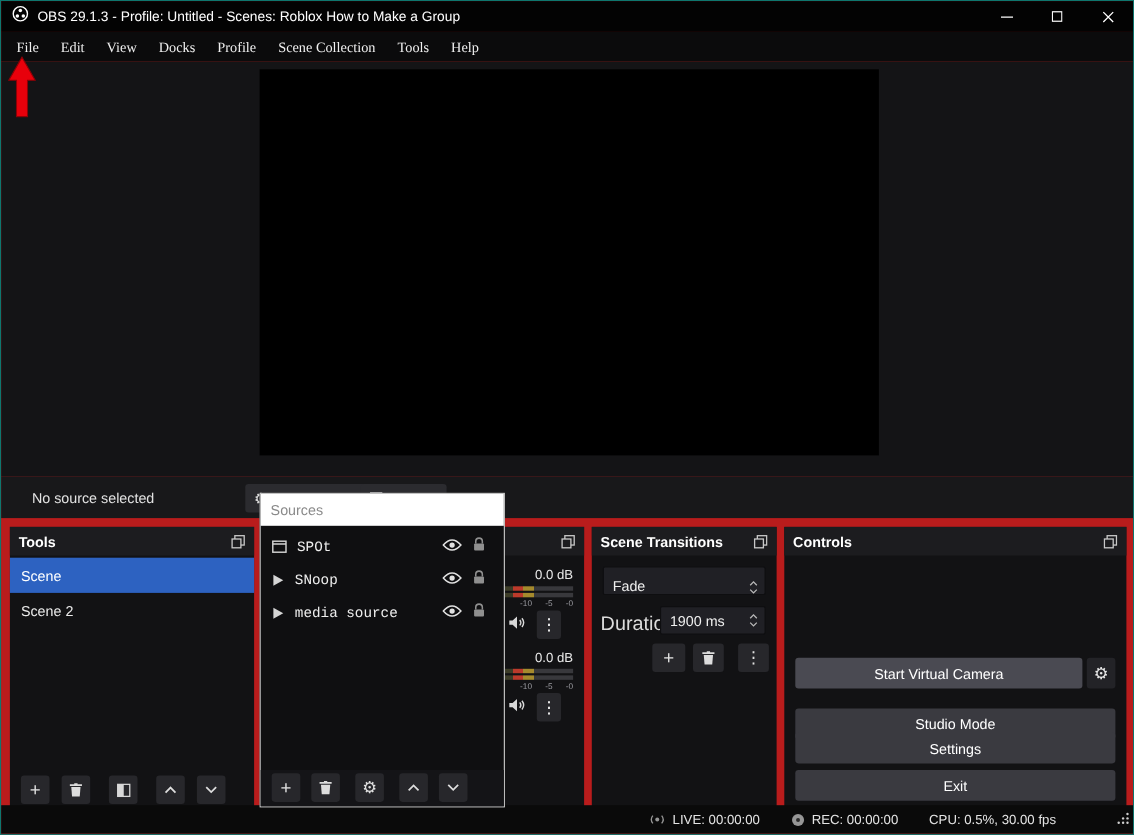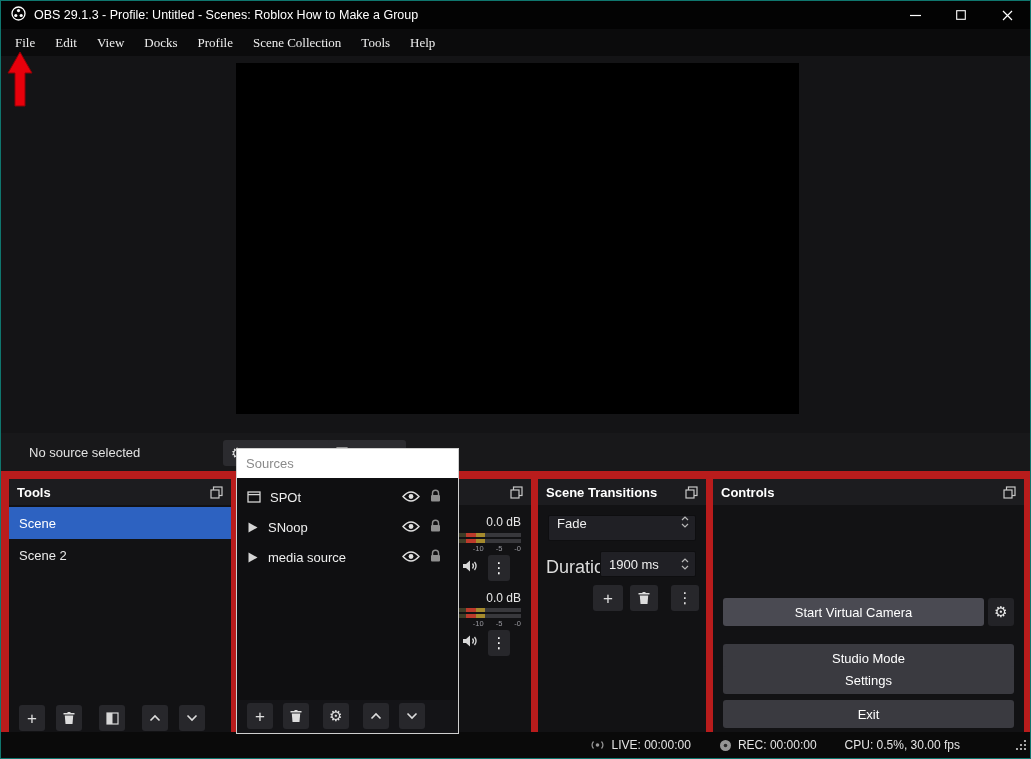--- a/index.html
+++ b/index.html
@@ -49,21 +49,21 @@
   .meter { position:absolute; left:8px; right:10px; height:10px; }
   .mbar { height:4px; margin-bottom:2px;
     background:linear-gradient(90deg,#3d3d28 0%,#3d3d28 80%,#bc3a2b 80%,#bc3a2b 83.5%,#a58a2d 83.5%,#a58a2d 87%,#38383c 87%,#38383c 100%); }
   .ticks { position:absolute; right:10px; display:flex; gap:12px; font-size:7.5px; color:#9a9aa0; }
   .mixctl { position:absolute; left:224px; display:flex; align-items:center; gap:10px; }
   .dotsbtn { width:22px; height:26px; background:#27272b; border-radius:3px; display:flex;
     align-items:center; justify-content:center; font-size:15px; color:#fff; }
   
   .transitions { left:537px; width:168px; }
   .combo { position:absolute; left:10px; right:10px; top:36px; height:26px; background:#202025;
-    border:1px solid #0e0e10; border-radius:2px; display:flex; align-items:flex-start;
+    border:1px solid #0e0e10; border-radius:2px; display:flex; align-items:flex-end;
     padding:0 6px 0 8px; font-size:13px; color:#efefef; justify-content:space-between; }
   .spinstack { display:flex; flex-direction:column; gap:2px; align-items:center; }
   .durlabel { position:absolute; left:8px; top:78px; font-size:18px; color:#dcdcdc; }
   .spinbox { position:absolute; left:62px; right:10px; top:72px; height:26px; background:#202025;
     border:1px solid #0e0e10; border-radius:2px; display:flex; align-items:center;
     padding:0 6px 0 8px; font-size:13px; color:#efefef; justify-content:space-between; }
   .transtools { position:absolute; top:106px; left:0; width:100%; height:26px; }
   .transtools .tb { position:absolute; height:26px; background:#27272b; border-radius:3px;
     display:flex; align-items:center; justify-content:center; color:#e0e0e0; }
   
@@ -318,21 +318,21 @@
       </div>
     <div class="cbtn" style="top:153px;margin-top:12px;">Studio Mode</div>
     <div class="cbtn" style="top:187px;">Settings</div>
     <div class="cbtn" style="top:221px;">Exit</div>
   </div>
 
   <div class="srcfloat">
     <div class="srchead">
       <span>Sources</span>
     </div>
-    <div style="padding-top:4px;">
+    <div style="padding-top:4px;font-family:Liberation Mono, monospace;">
       <div class="srcrow">
         <svg width="14" height="12" viewBox="0 0 14 12">
             <rect x="1" y="1" width="12" height="10" fill="none" stroke="#d5d5d5" stroke-width="1.3"></rect>
             <line x1="1" y1="3.6" x2="13" y2="3.6" stroke="#d5d5d5" stroke-width="1.3"></line>
           </svg>
         <span class="lbl">SPOt</span>
         <span><svg width="18" height="11" viewBox="0 0 18 11">
               <path d="M1 5.5 Q9 -3.5 17 5.5 Q9 14.5 1 5.5 Z" fill="none" stroke="#e0e0e0" stroke-width="1.4"></path>
               <circle cx="9" cy="5.5" r="2.4" fill="#e0e0e0"></circle>
             </svg></span>

